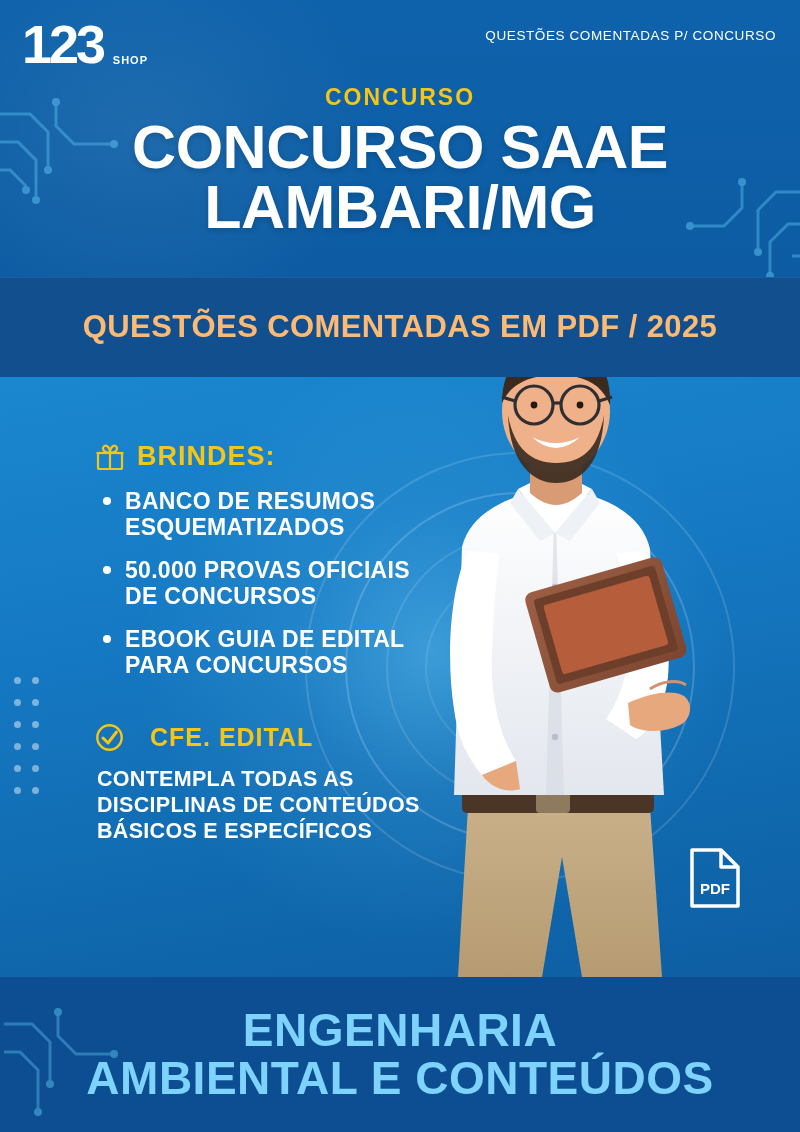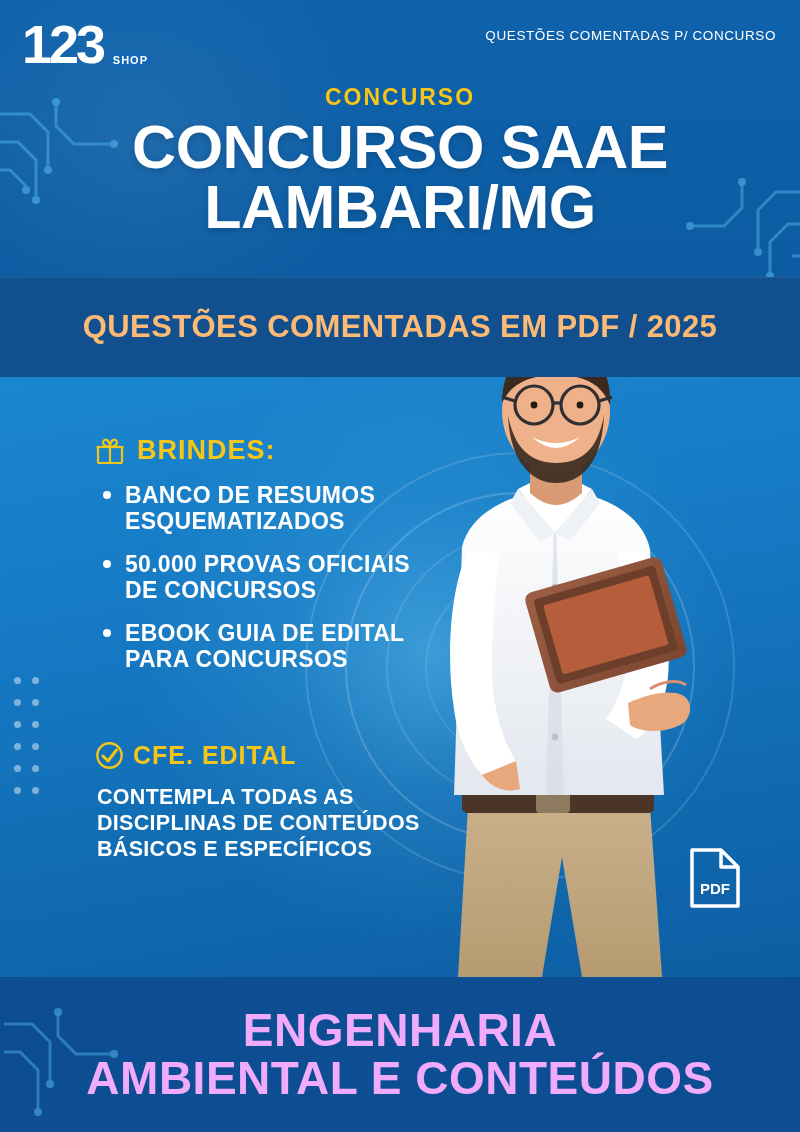--- a/index.html
+++ b/index.html
@@ -151,21 +151,21 @@
     position: absolute;
     width: 7px; height: 7px;
     border-radius: 50%;
     background: rgba(255,255,255,0.45);
   }
 
   
   .left-col {
     position: absolute;
     left: 95px;
-    top: 58px;
+    top: 64px;
     width: 340px;
     color: #ffffff;
   }
   .brindes-head {
     display: flex;
     align-items: center;
     gap: 12px;
     margin-bottom: 16px;
   }
   .brindes-head .label {
@@ -195,22 +195,22 @@
     content: "";
     position: absolute;
     left: 4px; top: 9px;
     width: 8px; height: 8px;
     background: #ffffff;
     border-radius: 50%;
   }
 
   .cfe-head {
     display: flex;
-    gap: 9px;
-    margin-top: 68px;
+    gap: 26px;
+    margin-top: 44px;
     margin-bottom: 14px;
   }
   .cfe-head .label {
     font-size: 25px;
     font-weight: bold;
     color: #f5c518;
     letter-spacing: 1px;
   }
   .check-icon { width: 29px; height: 29px; display: block; }
 
@@ -246,21 +246,21 @@
     left: 0; right: 0; bottom: 0;
     height: 155px;
     background: #0d4e92;
     display: flex;
     align-items: center;
     justify-content: center;
     overflow: hidden;
   }
   .footer-text {
     text-align: center;
-    color: #f0abfc;
+    color: #7dd3fc;
     font-size: 46px;
     font-weight: bold;
     line-height: 1.04;
     letter-spacing: 0.5px;
     padding: 0 40px;
   }
   .footer-text .l2 { display: block; }
 
   .circuit {
     position: absolute;

